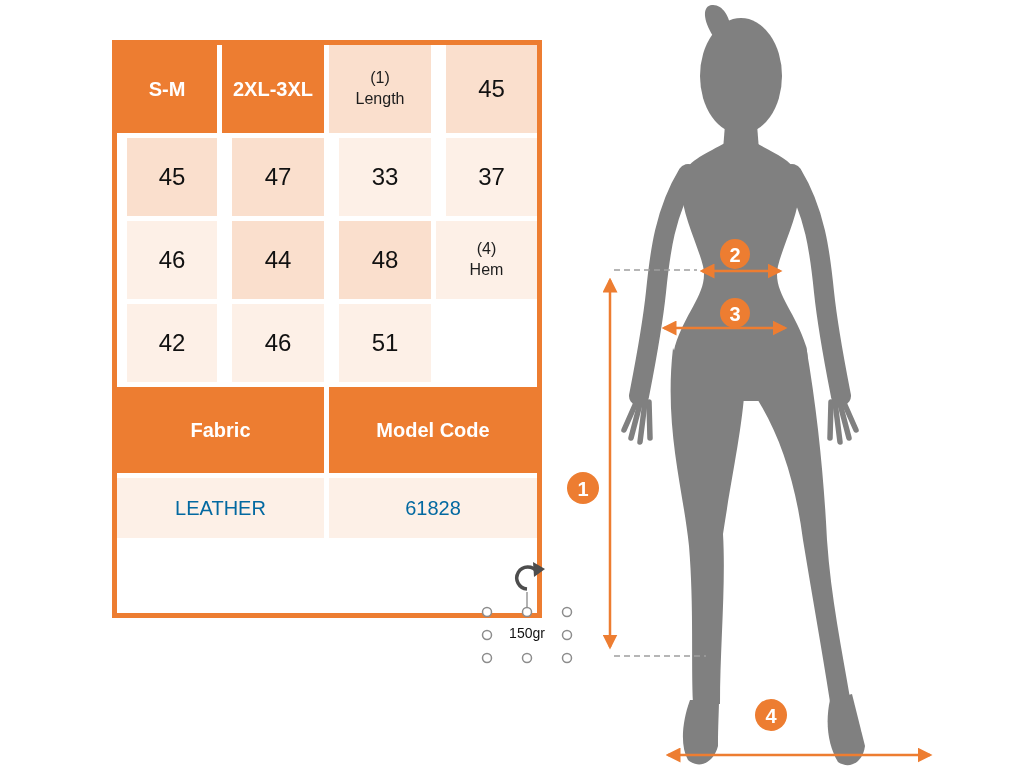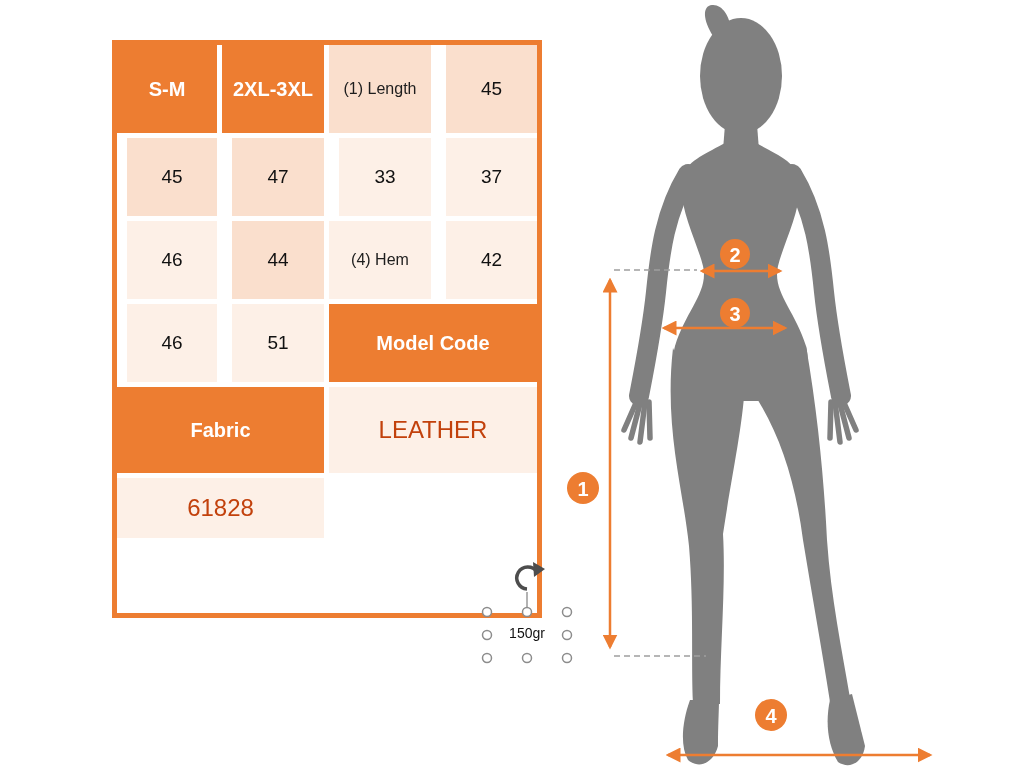--- a/index.html
+++ b/index.html
@@ -22,26 +22,26 @@
     grid-template-rows:88px 78px 78px 78px 86px 60px 70px;
     gap:5px;
     border:5px solid var(--orange,#ED7D31);
     background:#ffffff;
   }
   .cell{display:flex;align-items:center;justify-content:center;text-align:center;}
   .head{
     background:var(--orange,#ED7D31);color:#ffffff;font-weight:bold;
     font-size:20px;line-height:1.25;padding:0 10px;
   }
-  .rowlabel{font-size:16px;color:#1d1d1d;padding:0 13px;line-height:1.3;}
-  .val{font-size:19px;color:#111111;margin-left:10px;}
+  .rowlabel{font-size:16px;color:#1d1d1d;padding:0 24px;line-height:1.3;}
+  .val{font-size:24px;color:#111111;margin-left:10px;}
   .bg-a{background:var(--peach-dark,#FADFCD);}
   .bg-b{background:var(--peach-light,#FDF0E7);}
   .span2{grid-column:span 2;}
-  .footval{font-size:24px;color:#c2410c;}
+  .footval{font-size:20px;color:#0369a1;}
 
   
   .figure-svg{position:absolute;left:560px;top:0;}
   .gray-fill{fill:var(--silhouette-gray,#808080);}
   .gray-stroke{stroke:var(--silhouette-gray,#808080);}
   .orange-fill{fill:var(--orange,#ED7D31);}
   .orange-stroke{stroke:var(--orange,#ED7D31);}
   .dash{stroke:var(--dash-gray,#9E9E9E);stroke-width:1.5;stroke-dasharray:6 4;fill:none;}
   .marker-num{
     fill:#ffffff;font-weight:bold;font-size:20px;text-anchor:middle;
@@ -67,28 +67,29 @@
   <div class="cell rowlabel bg-a">(1) Length</div>
   <div class="cell val bg-a">45</div>
   <div class="cell val bg-a">45</div>
   <div class="cell val bg-a">47</div>
 
   <div class="cell val bg-b">33</div>
   <div class="cell val bg-b">37</div>
   <div class="cell val bg-b">46</div>
 
   <div class="cell val bg-a">44</div>
+  <div class="cell val bg-a">48</div>
 
   <div class="cell rowlabel bg-b">(4) Hem</div>
   <div class="cell val bg-b">42</div>
   <div class="cell val bg-b">46</div>
   <div class="cell val bg-b">51</div>
 
+  <div class="cell head span2">Fabric</div>
   <div class="cell head span2">Model Code</div>
-  <div class="cell head span2">Fabric</div>
 
   <div class="cell footval bg-b span2">LEATHER</div>
   <div class="cell footval bg-b span2">61828</div>
 </div>
 
 <svg class="figure-svg" width="464" height="777" viewBox="0 0 464 777">
   <defs>
     <marker id="arrow" viewBox="0 0 12 12" refX="10" refY="6" markerWidth="6" markerHeight="6" orient="auto-start-reverse">
       <path d="M 0,0 L 12,6 L 0,12 Z" class="orange-fill"></path>
     </marker>

